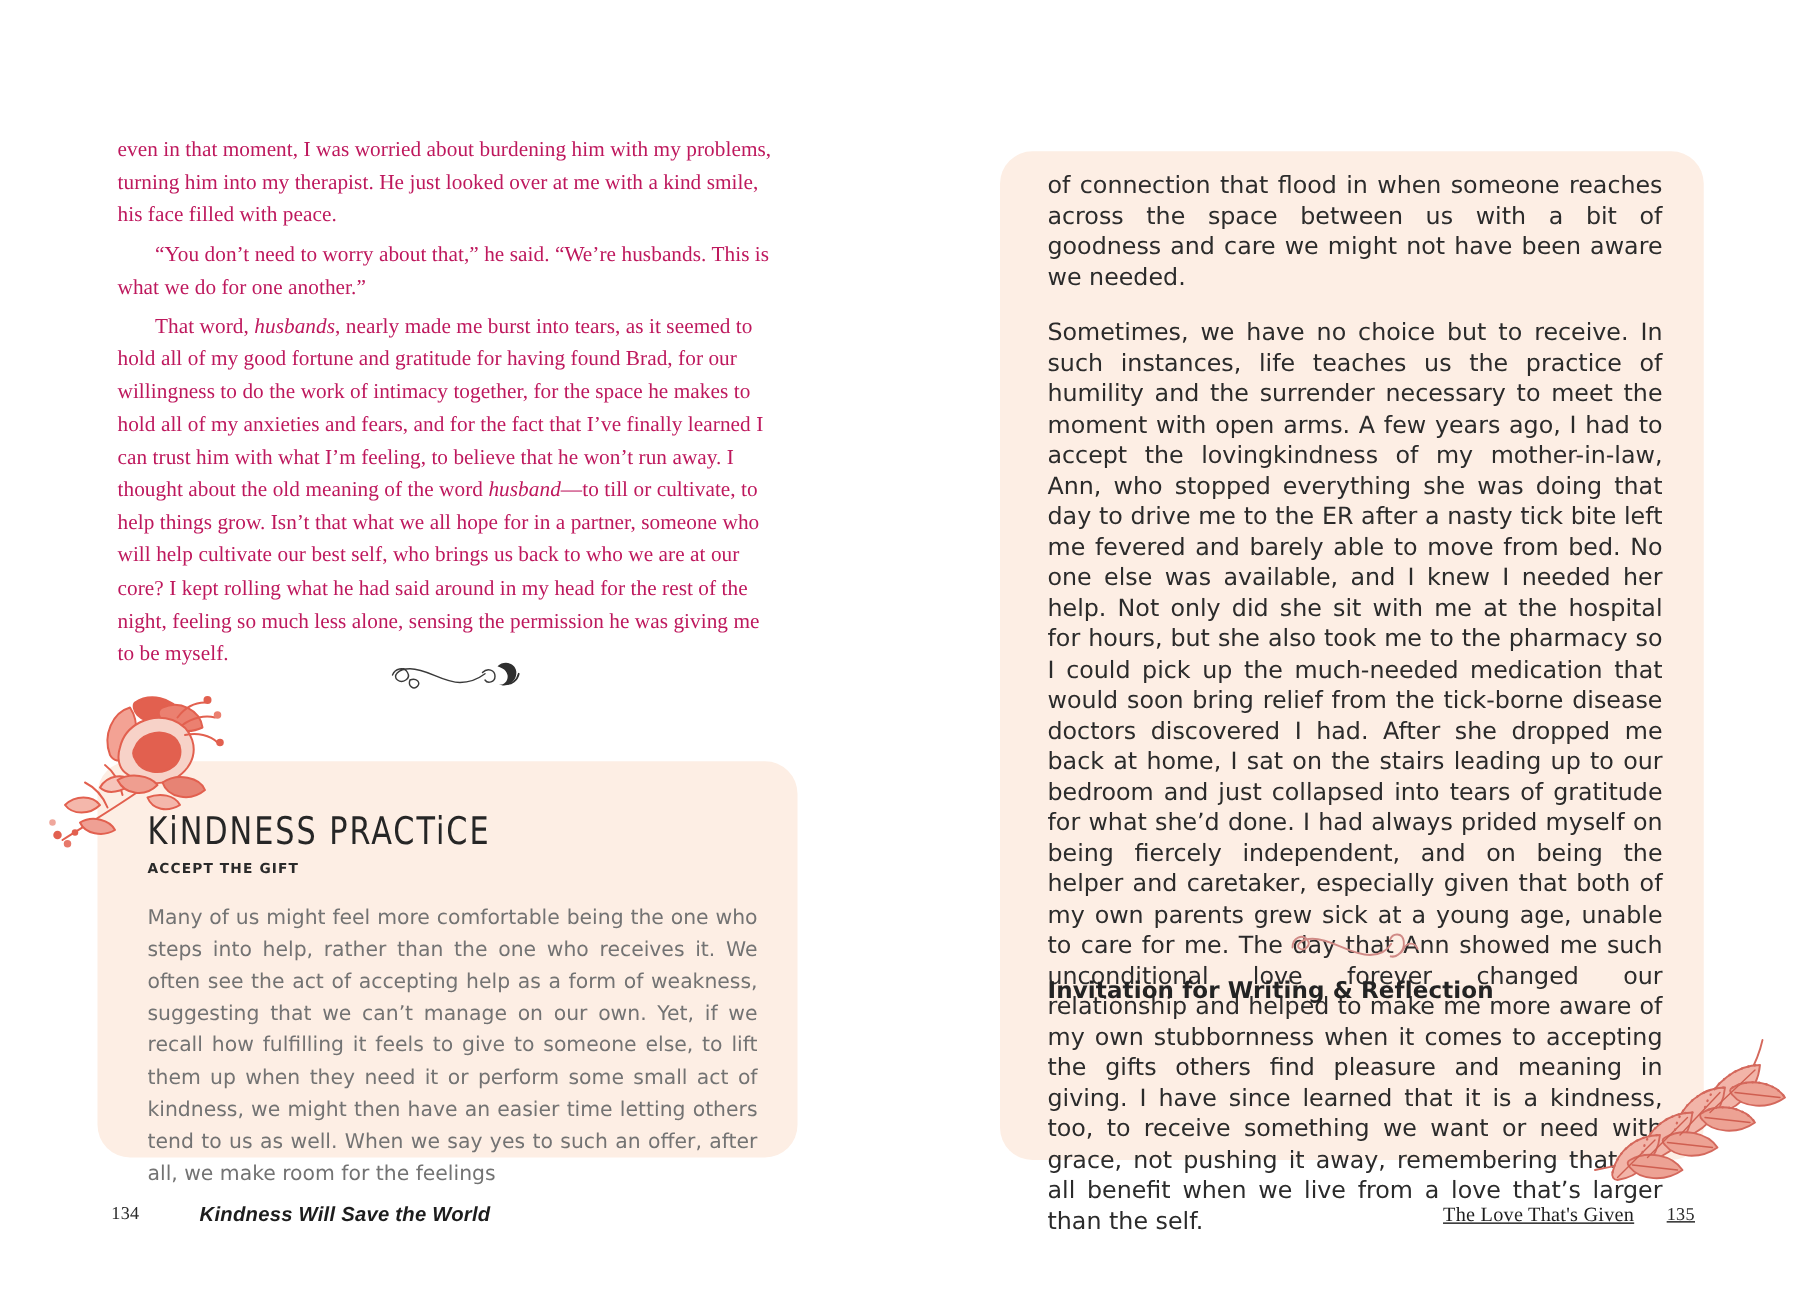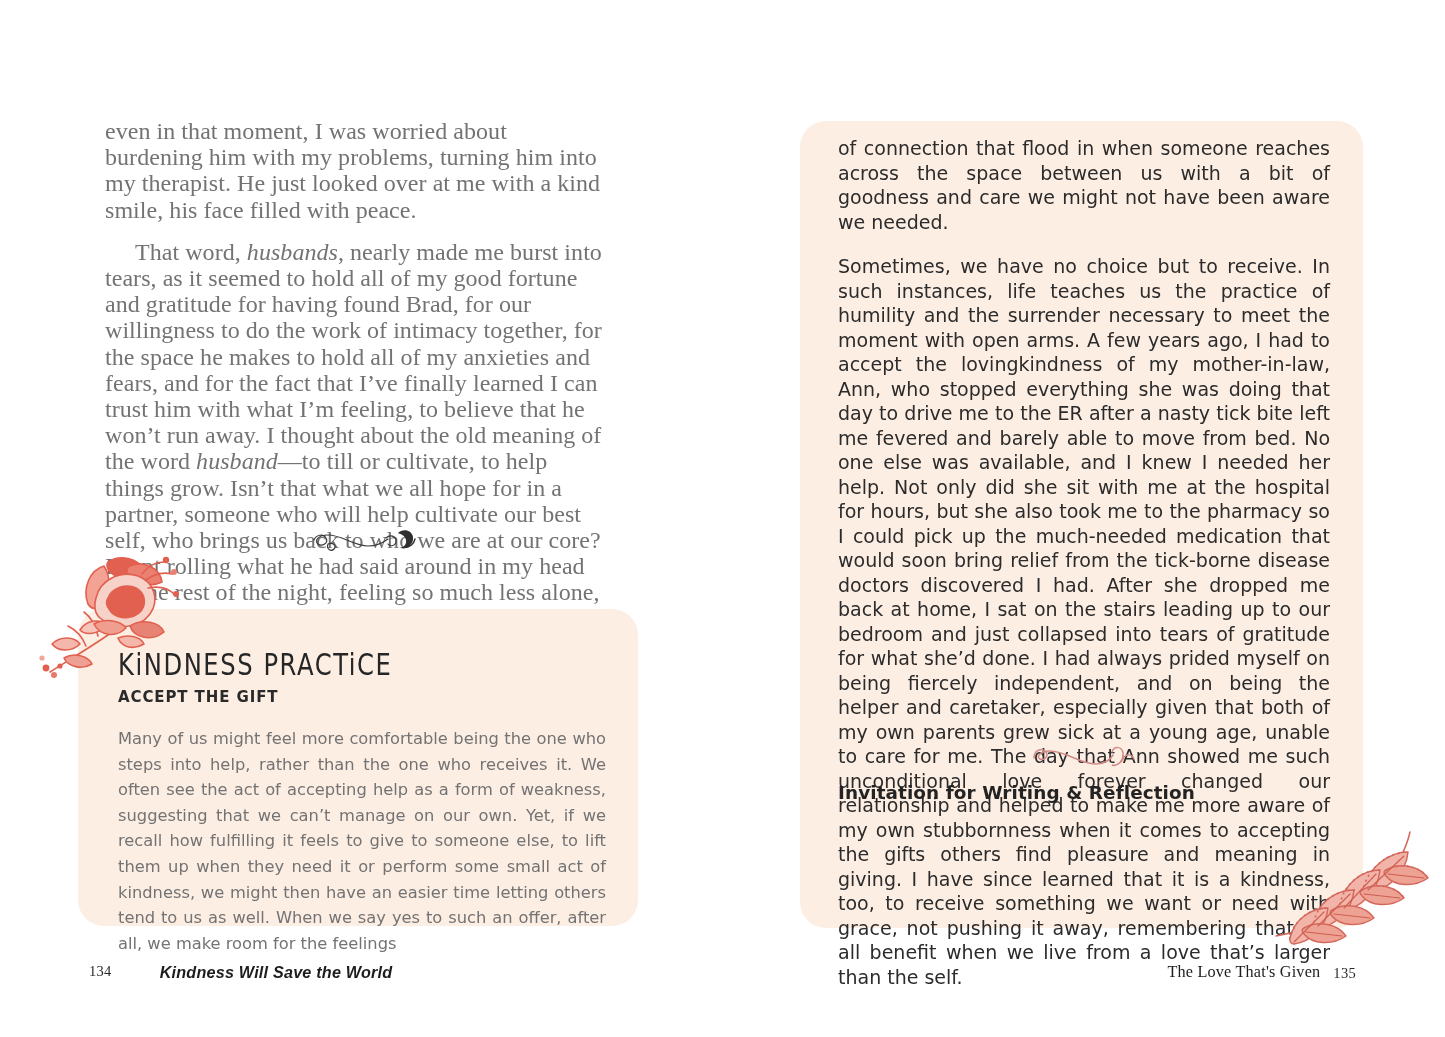--- a/index.html
+++ b/index.html
@@ -27,25 +27,25 @@
     left: 0; top: 0;
     width: 722px; height: 1037px;
   }
   .body-col {
     position: absolute;
     left: 89px;
     top: 102px;
     width: 534px;
   }
   .body-col p {
-    margin: 16px;
+    margin: 5px;
     font-family: "Liberation Serif", serif;
-    font-size: 24px;
+    font-size: 17px;
     line-height: 26.2px;
-    color: #737373;
+    color: #be185d;
     text-align: left;
     letter-spacing: 0.05px;
   }
   .body-col p.indent { text-indent: 30px; }
   .body-col p em { font-style: italic; }
 
   .flourish-dark {
     position: absolute;
     left: 306px;
     top: 520px;
@@ -76,21 +76,21 @@
     letter-spacing: 1.6px;
     color: #262626;
     font-weight: 400;
     transform: scaleY(1.22) scaleX(0.97);
     transform-origin: left top;
     margin: 0 0 4px 0;
     white-space: nowrap;
   }
   .practice-subtitle {
     font-family: "DejaVu Sans", sans-serif;
-    font-size: 15px;
+    font-size: 11px;
     font-weight: bold;
     letter-spacing: 0.9px;
     color: #2a2a2a;
     margin: 12px 0 0 0;
   }
   .practice-body {
     margin: 20px 0 0 0;
     font-family: "DejaVu Sans", sans-serif;
     font-size: 16.3px;
     line-height: 25.6px;
@@ -203,39 +203,41 @@
     font-size: 16.2px;
     color: #1d1d1d;
     letter-spacing: 0.2px;
     margin-left: 24px;
   }
   .footer-right {
     position: absolute;
     right: 89px;
     top: 963px;
     display: flex;
-    align-items: flex-end;
-    gap: 13px;
+    align-items: center;
+    gap: 26px;
+    text-decoration: underline;
   }
   .running-head {
     font-family: "Liberation Serif", serif;
     font-size: 16.2px;
     color: #1d1d1d;
     letter-spacing: 0.2px;
   }
 </style>
 </head>
 <body>
 
 <div class="spread">
 
   <div class="page-left">
 
     <div class="body-col">
       <p>even in that moment, I was worried about burdening him with my problems, turning him into my therapist. He just looked over at me with a kind smile, his face filled with peace.</p>
+      <p class="indent">“You don’t need to worry about that,” he said. “We’re husbands. This is what we do for one another.”</p>
       <p class="indent"><span>That word, </span><em>husbands</em><span>, nearly made me burst into tears, as it seemed to hold all of my good fortune and gratitude for having found Brad, for our willingness to do the work of intimacy together, for the space he makes to hold all of my anxieties and fears, and for the fact that I’ve finally learned I can trust him with what I’m feeling, to believe that he won’t run away. I thought about the old meaning of the word </span><em>husband</em><span>—to till or cultivate, to help things grow. Isn’t that what we all hope for in a partner, someone who will help cultivate our best self, who brings us back to who we are at our core? I kept rolling what he had said around in my head for the rest of the night, feeling so much less alone, sensing the permission he was giving me to be myself.</span></p>
     </div>
 
     <svg class="flourish-dark" viewBox="0 0 118 44">
       <g fill="none" stroke="#3a3a3a" stroke-width="1.15" stroke-linecap="round">
         <path d="M8 20 C10 15 17 13 20 18 C23 23 16 27 12 24 C8 21 12 15 22 15 C36 15 48 26 62 26 C72 26 78 22 82 19"></path>
         <path d="M22 24 C20 29 25 32 28 29 C31 26 27 22 22 24"></path>
         <path d="M80 18 C84 14 90 16 90 21 C90 26 84 27 82 24"></path>
       </g>
       <path d="M92 13 C97 8 106 10 107 17 C108 26 98 31 93 27 C96 29 101 25 100 20 C99 15 94 14 92 13 Z" fill="#2f2f2f"></path>

